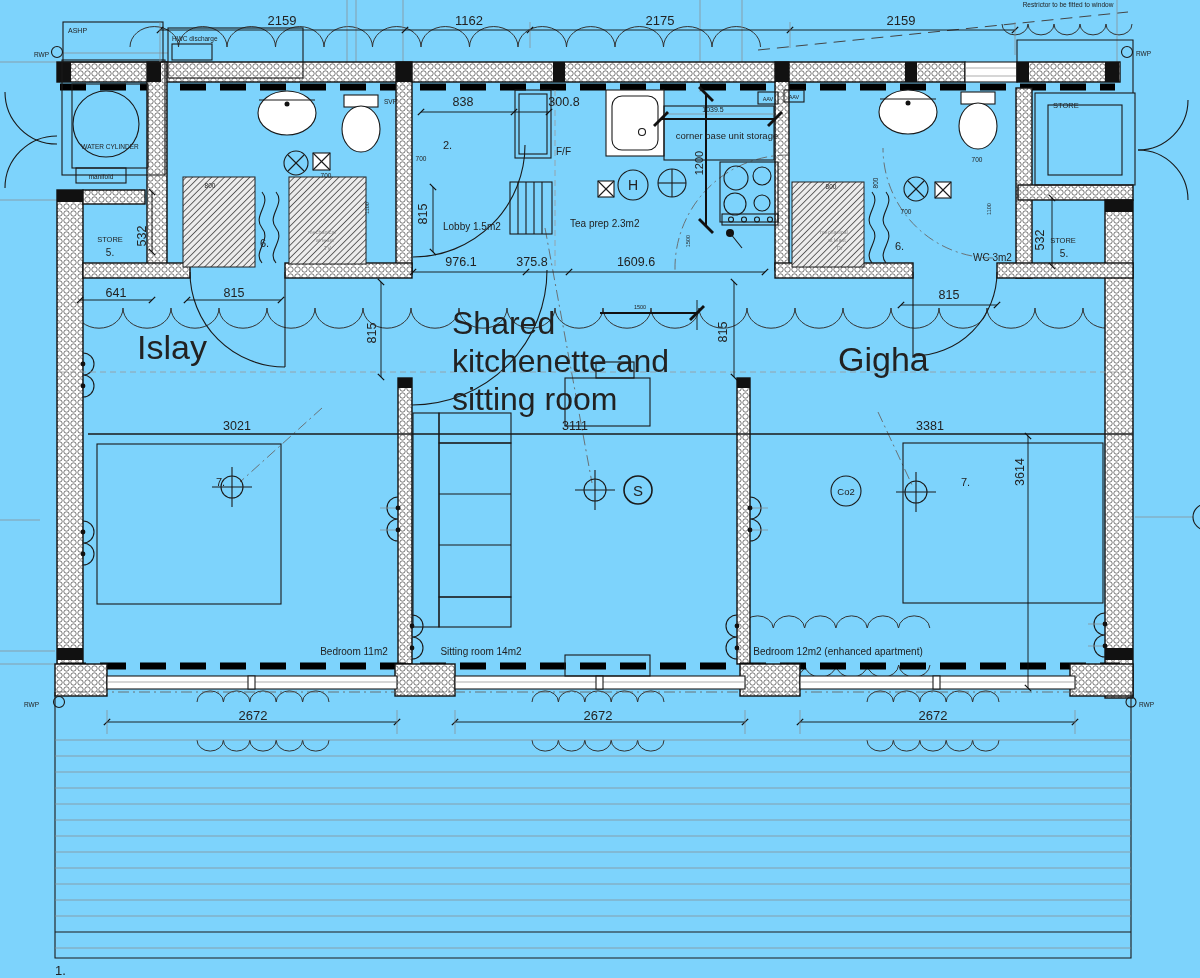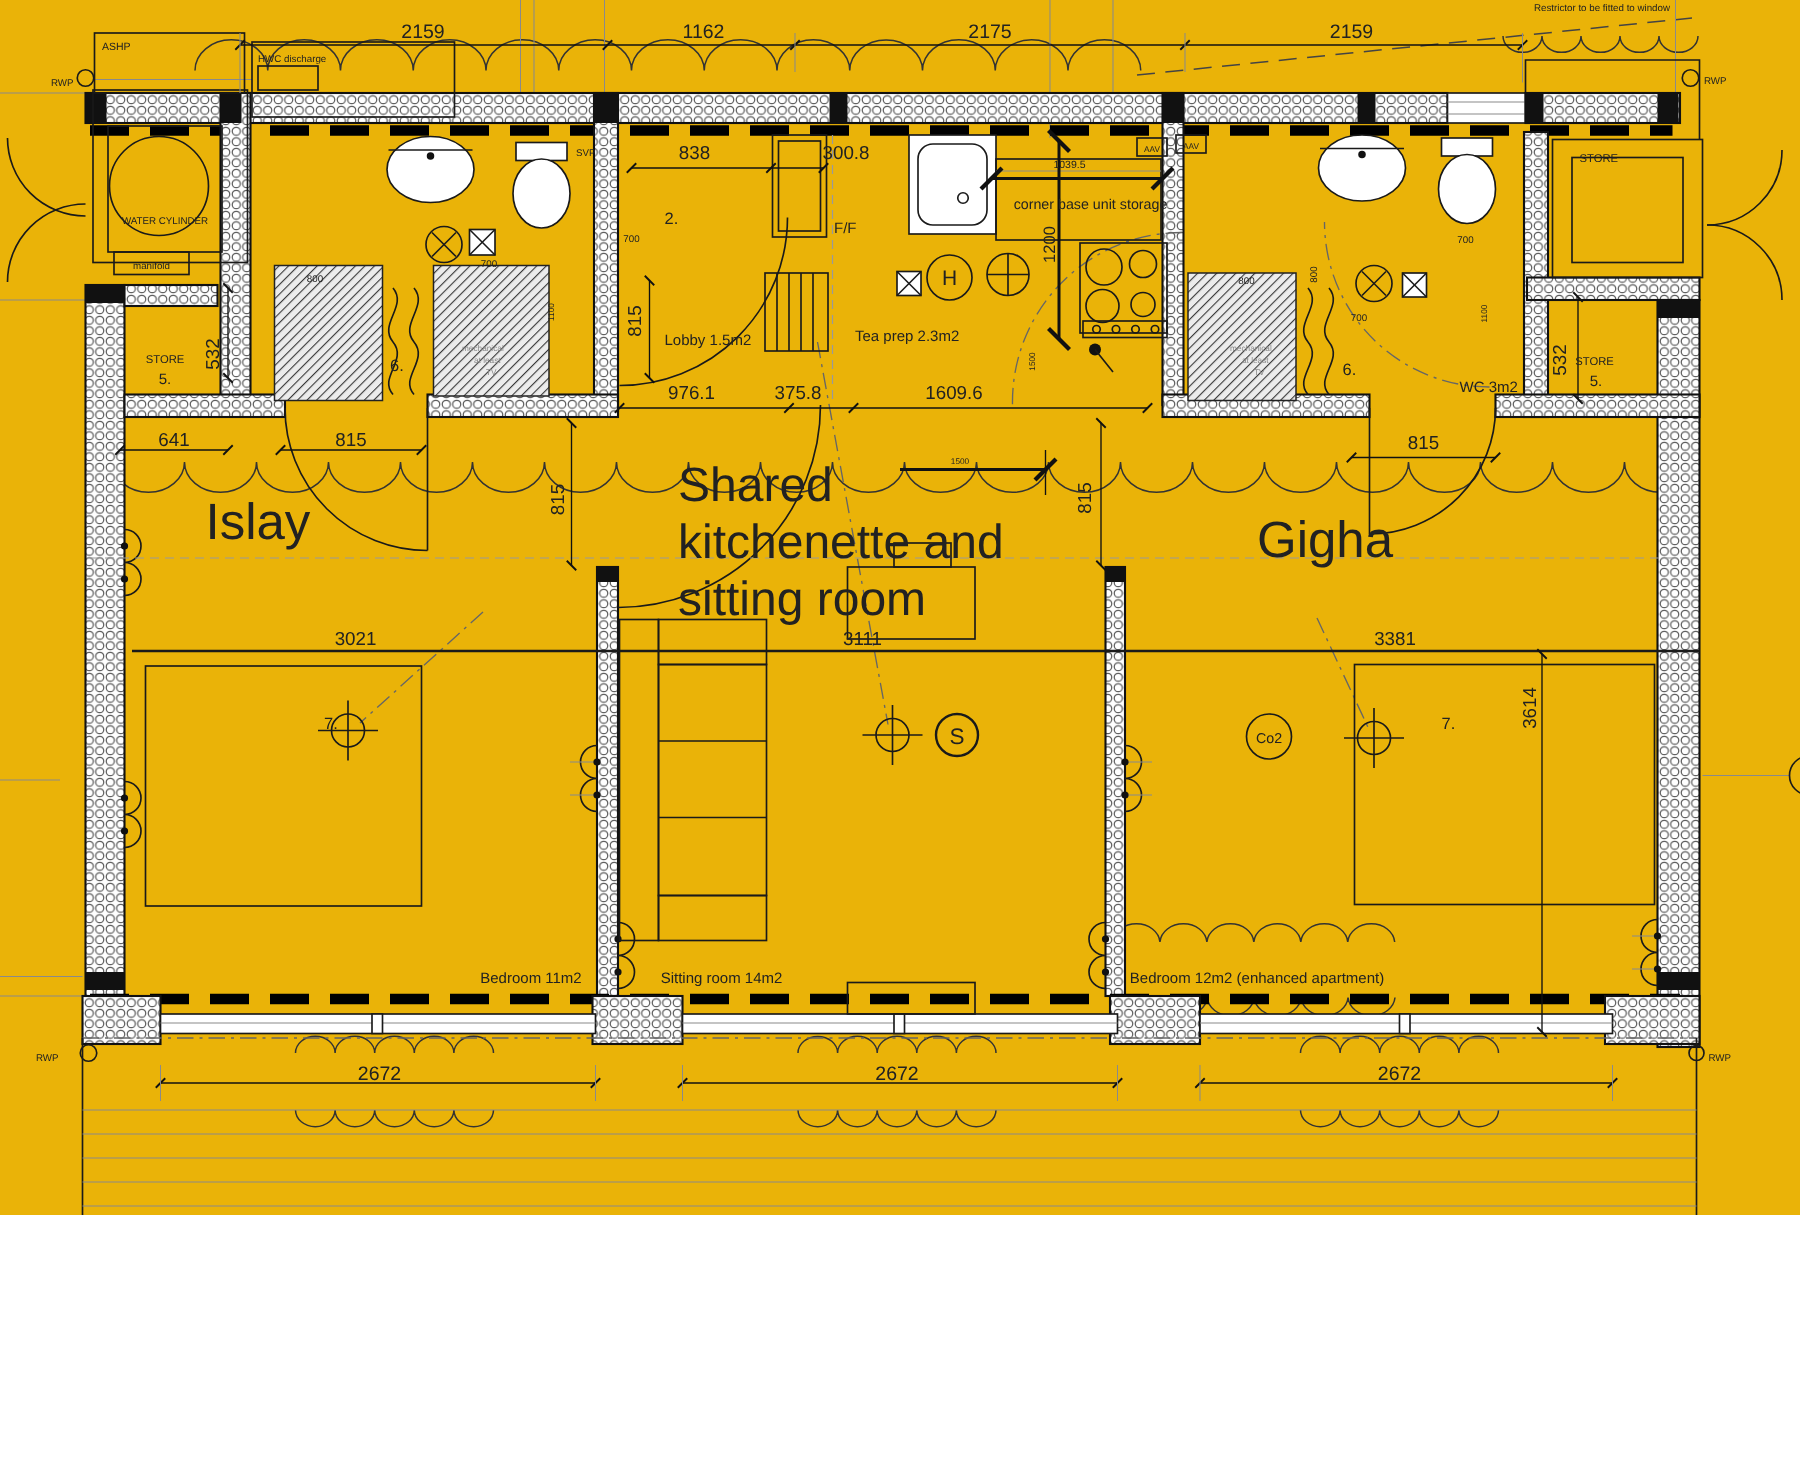--- a/index.html
+++ b/index.html
@@ -1,16 +1,16 @@
 <!DOCTYPE html>
 <html><head>
 <meta charset="utf-8">
 <style>
   html,body{margin:0;padding:0;background:#fff;}
-  #stage{position:relative;width:1200px;height:810px;background:#eab308;overflow:hidden;}
+  #stage{position:relative;width:1200px;height:978px;background:#7dd3fc;overflow:hidden;}
   svg{display:block;}
   svg text{font-family:"Liberation Sans",sans-serif;fill:#222;}
   .ln{stroke:#1a1a1a;stroke-width:1.1;fill:none;}
   .thin{stroke:#8a8a8a;stroke-width:0.7;fill:none;}
   .med{stroke:#1a1a1a;stroke-width:1.6;fill:none;}
   .dim{stroke:#111;stroke-width:0.9;fill:none;}
   .dimb{stroke:#111;stroke-width:2;fill:none;}
   .dash-heavy{stroke:#000;stroke-width:7;stroke-dasharray:26 14;fill:none;}
   .dashg{stroke:#999;stroke-width:0.8;stroke-dasharray:6 4;fill:none;}
   .dashdot{stroke:#666;stroke-width:0.9;stroke-dasharray:11 4 2 4;fill:none;}

